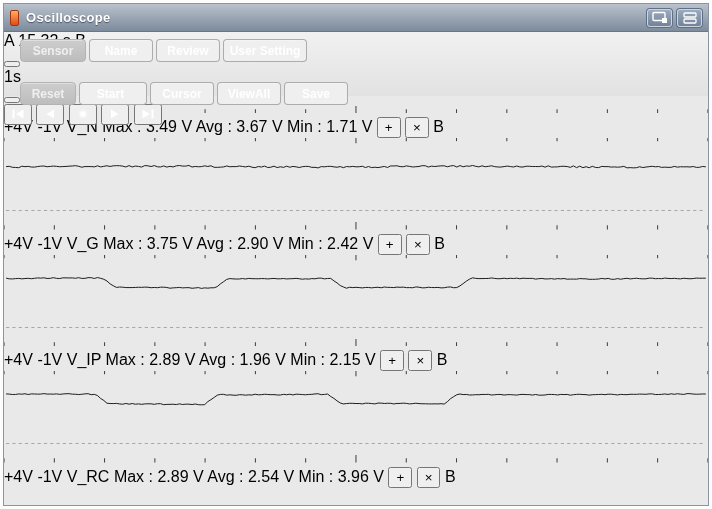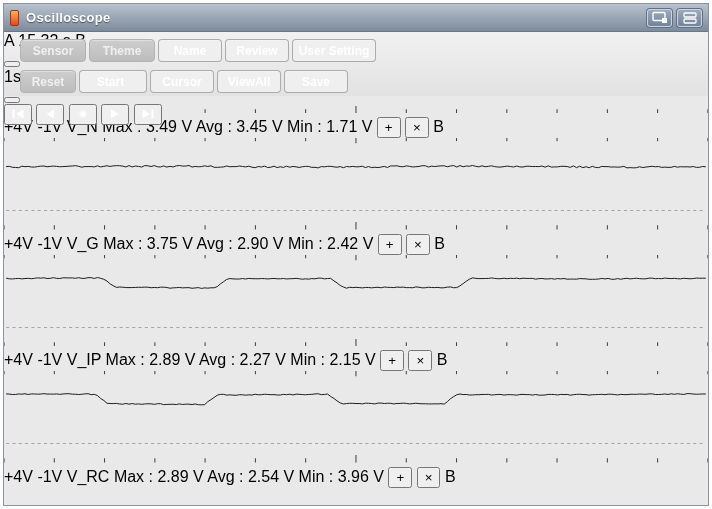--- a/index.html
+++ b/index.html
@@ -11,21 +11,21 @@
   
   .titlebar{position:absolute;left:0;top:0;right:0;height:28px;background:linear-gradient(#b9c2cd,#7d8b9c);border-bottom:1px solid #68778a;display:flex;align-items:center;padding:12px 6px;gap:7px;}
   .app-icon{width:9px;height:16px;border-radius:2px;background:linear-gradient(#ffb05a,#e04a1a);border:1px solid #a33312;}
   .title{color:#fff;font-size:13px;font-weight:bold;text-shadow:0 1px 1px rgba(50,60,75,.75);letter-spacing:.3px;}
   .win-btns{margin-left:auto;display:flex;gap:5px;}
   .win-btn{width:25px;height:18px;border-radius:3px;background:linear-gradient(#9cabbd,#71839b);border:1px solid #cdd4dc;box-shadow:0 0 0 1px #5f7086;display:flex;align-items:center;justify-content:center;padding:0;cursor:default;}
 
   
   .toolbar{position:absolute;left:0;top:28px;right:0;height:64px;background:linear-gradient(#f1f1f1,#e2e2e2);}
   .btn-rows{position:absolute;left:16px;top:7px;}
-  .btn-row{display:flex;gap:3px;margin-bottom:8px;}
+  .btn-row{display:flex;gap:3px;margin-bottom:20px;}
   .tb-btn{height:23px;border-radius:4px;color:#fff;font-family:"Liberation Sans",sans-serif;font-size:12px;font-weight:bold;border:1px solid rgba(0,0,0,.28);box-shadow:inset 0 1px 0 rgba(255,255,255,.35);padding:0;display:flex;align-items:center;justify-content:center;gap:5px;}
   .v-disabled{background:linear-gradient(#cdcdcd,#bdbdbd);color:#efefef;border-color:#b3b3b3;}
   .v-teal{background:linear-gradient(#49a7b5,#2e8though 0 0/0;}
   .v-teal{background:linear-gradient(#49a7b5,#2e8a98);}
   .v-blue{background:linear-gradient(#4b7cad,#345f8e);}
   .v-green{background:linear-gradient(#6c8c3a,#51702a);}
   .v-red{background:linear-gradient(#cd6258,#ae463f);}
   .spinner{display:inline-flex;flex-direction:column;gap:2px;}
   .spinner i{display:block;width:0;height:0;border-left:4px solid transparent;border-right:4px solid transparent;}
   .spin-up{border-bottom:4px solid #fff;}
@@ -96,21 +96,20 @@
             <rect x="1" y="7" width="12" height="4" rx="1" fill="none" stroke="#fff" stroke-width="1.3"></rect>
           </svg>
       </button>
     </span>
   </div>
 
   <div class="toolbar">
     <div class="btn-rows">
       <div class="btn-row">
         <button class="tb-btn v-disabled" style="width:66px">Sensor</button>
-        <button class="tb-btn v-disabled" style="width:66px">Theme</button>
         <button class="tb-btn v-teal" style="width:64px">Name</button>
         <button class="tb-btn v-blue" style="width:64px">Review</button>
         <button class="tb-btn v-blue" style="width:84px">User Setting</button>
       </div>
       <div class="btn-row">
         <button class="tb-btn v-disabled" style="width:56px">Reset</button>
         <button class="tb-btn v-green" style="width:68px">
           <span>Start</span>
           <span class="spinner"><i class="spin-up"></i><i class="spin-down"></i></span>
         </button>
@@ -202,21 +201,21 @@
             <line x1="670" y1="0" x2="670" y2="3" stroke="#444" stroke-width="1"></line>
             <line x1="2" y1="69" x2="668" y2="69" stroke="#999" stroke-width="0.8" stroke-dasharray="3,3"></line>
             <polyline points="2,20.25 4,24.29 6,19.58 8,22.83 10,20.37 12,23.99 14,19.00 16,24.84 18,20.10 20,23.75 22,20.92 24,23.42 26,19.46 28,22.78 30,19.36 32,23.74 34,20.83 36,22.86 38,20.89 40,24.03 42,20.51 44,23.06 46,20.13 48,24.47 50,20.54 52,22.78 54,20.97 56,23.96 58,20.88 60,22.74 62,20.92 64,22.74 66,20.20 68,23.04 70,19.67 72,24.22 74,20.85 76,23.03 78,18.74 80,22.93 82,19.15 84,23.56 86,19.14 88,24.96 90,19.30 92,22.69 94,20.91 96,24.29 98,20.65 100,23.82 102,20.92 104,23.62 106,20.82 108,25.00 110,18.78 112,24.54 114,19.73 116,23.56 118,20.86 120,24.01 122,18.76 124,23.20 126,20.03 128,24.80 130,20.67 132,24.44 134,19.01 136,23.77 138,20.09 140,23.75 142,20.03 144,23.78 146,20.50 148,23.65 150,20.30 152,23.21 154,20.07 156,23.66 158,19.01 160,24.72 162,19.89 164,22.60 166,19.68 168,25.02 170,19.93 172,24.12 174,20.80 176,22.54 178,20.72 180,22.83 182,19.92 184,23.53 186,19.77 188,23.62 190,18.65 192,24.65 194,20.83 196,22.82 198,18.88 200,24.99 202,19.96 204,23.18 206,20.52 208,24.08 210,19.49 212,24.27 214,19.08 216,25.02 218,20.13 220,22.61 222,19.39 224,24.48 226,19.82 228,22.76 230,19.32 232,24.03 234,19.02 236,23.69 238,19.52 240,23.66 242,20.65 244,23.56 246,19.22 248,22.65 250,19.85 252,23.39 254,19.54 256,23.21 258,19.94 260,23.24 262,19.46 264,24.69 266,20.02 268,22.48 270,19.39 272,24.94 274,19.97 276,23.30 278,18.38 280,24.79 282,18.62 284,23.32 286,19.97 288,23.20 290,20.28 292,23.40 294,20.64 296,22.84 298,20.60 300,24.44 302,18.63 304,24.64 306,18.53 308,24.76 310,18.86 312,23.70 314,20.97 316,24.33 318,20.56 320,25.02 322,19.44 324,23.64 326,20.57 328,23.28 330,20.37 332,22.57 334,18.39 336,24.54 338,19.68 340,22.58 342,20.89 344,23.58 346,18.53 348,25.03 350,20.27 352,23.89 354,20.05 356,24.89 358,20.05 360,24.67 362,19.87 364,23.18 366,18.81 368,22.48 370,20.62 372,24.91 374,20.49 376,22.82 378,18.44 380,22.49 382,20.32 384,22.83 386,19.66 388,24.99 390,18.54 392,24.00 394,20.48 396,24.05 398,18.77 400,24.09 402,18.44 404,24.61 406,19.82 408,24.65 410,18.93 412,22.72 414,20.12 416,22.70 418,20.83 420,22.66 422,18.58 424,22.81 426,20.15 428,24.48 430,19.74 432,24.82 434,18.66 436,24.69 438,19.58 440,23.57 442,19.40 444,24.04 446,19.54 448,25.03 450,18.54 452,23.79 454,19.82 456,23.82 458,19.18 460,24.91 462,20.22 464,24.66 466,19.80 468,23.79 470,18.60 472,23.78 474,20.30 476,25.06 478,19.58 480,23.87 482,19.08 484,24.74 486,19.76 488,23.54 490,18.64 492,23.00 494,20.67 496,24.25 498,19.30 500,24.90 502,20.81 504,24.83 506,19.56 508,23.29 510,19.94 512,23.54 514,19.75 516,23.91 518,20.54 520,24.94 522,20.76 524,24.52 526,18.43 528,24.89 530,19.73 532,22.68 534,19.71 536,24.13 538,20.11 540,23.01 542,19.42 544,23.58 546,18.72 548,24.75 550,20.90 552,24.73 554,18.55 556,24.43 558,19.60 560,22.57 562,18.57 564,23.99 566,19.39 568,24.08 570,20.73 572,22.60 574,20.28 576,24.21 578,19.30 580,23.47 582,20.21 584,24.85 586,19.81 588,23.28 590,20.32 592,23.64 594,20.72 596,22.75 598,18.79 600,24.53 602,20.81 604,22.64 606,20.00 608,24.13 610,18.64 612,24.25 614,19.15 616,23.66 618,20.70 620,24.66 622,19.59 624,23.68 626,18.58 628,23.04 630,19.37 632,24.80 634,19.88 636,22.81 638,20.70 640,24.94 642,19.04 644,23.82 646,19.52 648,23.10 650,20.49 652,24.82 654,18.79 656,23.89 658,20.21 660,22.63 662,18.84 664,24.78 666,19.70 668,24.46" fill="none" stroke="#111" stroke-width="0.9"></polyline>
           </svg>
     <div class="cursor-a"></div>
     <div class="cursor-b"></div>
     <span class="vtop">+4V</span>
     <span class="vbot">-1V</span>
     <span class="hdr ch-name">V_N</span>
     <span class="hdr ch-max">Max : 3.49 V</span>
-    <span class="hdr ch-avg">Avg : 3.45 V</span>
+    <span class="hdr ch-avg">Avg : 3.67 V</span>
     <span class="hdr ch-min">Min : 1.71 V</span>
     <span class="ch-check"></span>
     <button class="ch-btn plus">+</button>
     <button class="ch-btn close">×</button>
     <span class="b-label">B</span>
   </div>
         <div class="channel">
     <svg class="wave" viewBox="0 0 670 87" preserveAspectRatio="none">
             <line x1="0" y1="87" x2="0" y2="83" stroke="#444" stroke-width="1"></line>
             <line x1="0" y1="0" x2="0" y2="3" stroke="#444" stroke-width="1"></line>
@@ -298,21 +297,21 @@
             <line x1="670" y1="0" x2="670" y2="3" stroke="#444" stroke-width="1"></line>
             <line x1="2" y1="69" x2="668" y2="69" stroke="#999" stroke-width="0.8" stroke-dasharray="3,3"></line>
             <polyline points="2,22.00 5,22.70 8,22.77 11,22.50 14,22.29 17,22.70 20,22.40 23,22.18 26,22.58 29,22.20 32,21.80 35,22.03 38,21.69 41,22.34 44,22.21 47,21.57 50,22.22 53,22.40 56,21.75 59,21.76 62,21.87 65,21.78 68,22.17 71,21.59 74,22.25 77,22.25 80,21.55 83,21.58 86,22.34 89,21.45 92,22.18 95,23.11 98,24.77 101,27.48 104,29.24 107,30.85 110,30.48 113,30.64 116,31.00 119,31.02 122,31.00 125,30.88 128,30.70 131,30.79 134,30.59 137,30.66 140,31.15 143,30.90 146,31.13 149,30.61 152,30.64 155,30.93 158,31.61 161,31.28 164,31.11 167,30.89 170,31.30 173,31.10 176,31.09 179,31.67 182,31.35 185,31.03 188,31.80 191,31.30 194,31.55 197,31.22 200,31.21 203,30.08 206,27.46 209,25.41 212,23.22 215,22.44 218,22.73 221,22.88 224,22.83 227,22.41 230,22.83 233,22.25 236,22.52 239,22.58 242,22.63 245,22.44 248,22.49 251,22.77 254,22.49 257,22.32 260,22.65 263,22.66 266,22.37 269,22.79 272,22.60 275,22.51 278,22.23 281,22.61 284,23.05 287,22.69 290,22.97 293,22.45 296,22.67 299,22.04 302,22.05 305,22.71 308,22.35 311,22.27 314,24.59 317,26.55 320,29.04 323,30.42 326,31.61 329,30.70 332,31.03 335,30.76 338,31.01 341,31.30 344,30.89 347,30.93 350,31.27 353,30.89 356,30.73 359,31.18 362,30.48 365,30.80 368,30.84 371,31.02 374,30.55 377,30.75 380,30.59 383,31.07 386,31.01 389,31.16 392,30.40 395,30.65 398,31.27 401,31.17 404,30.70 407,30.95 410,31.00 413,30.83 416,31.30 419,31.16 422,30.57 425,30.41 428,31.17 431,30.98 434,29.39 437,27.22 440,24.93 443,23.02 446,21.75 449,22.22 452,22.48 455,22.44 458,22.34 461,22.35 464,21.84 467,22.28 470,22.59 473,22.53 476,22.09 479,22.55 482,22.15 485,22.42 488,22.03 491,22.61 494,22.06 497,22.29 500,22.32 503,22.25 506,22.95 509,22.54 512,22.32 515,22.79 518,22.75 521,22.47 524,22.98 527,22.46 530,22.76 533,22.37 536,23.03 539,22.93 542,22.96 545,23.00 548,22.45 551,22.61 554,22.68 557,23.17 560,23.15 563,23.08 566,22.86 569,22.28 572,22.76 575,22.27 578,23.09 581,23.14 584,22.46 587,23.07 590,22.49 593,22.17 596,22.76 599,22.41 602,22.10 605,22.52 608,22.69 611,22.67 614,22.02 617,22.06 620,22.57 623,22.39 626,22.57 629,21.96 632,22.28 635,22.45 638,22.19 641,22.55 644,22.68 647,22.13 650,22.44 653,22.64 656,22.40 659,21.98 662,22.12 665,22.07 668,22.06" fill="none" stroke="#111" stroke-width="0.9"></polyline>
           </svg>
     <div class="cursor-a"></div>
     <div class="cursor-b"></div>
     <span class="vtop">+4V</span>
     <span class="vbot">-1V</span>
     <span class="hdr ch-name">V_IP</span>
     <span class="hdr ch-max">Max : 2.89 V</span>
-    <span class="hdr ch-avg">Avg : 2.27 V</span>
+    <span class="hdr ch-avg">Avg : 1.96 V</span>
     <span class="hdr ch-min">Min : 2.15 V</span>
     <span class="ch-check"></span>
     <button class="ch-btn plus">+</button>
     <button class="ch-btn close">×</button>
     <span class="b-label">B</span>
   </div>
         <div class="channel">
     <svg class="wave" viewBox="0 0 670 87" preserveAspectRatio="none">
             <line x1="0" y1="87" x2="0" y2="83" stroke="#444" stroke-width="1"></line>
             <line x1="0" y1="0" x2="0" y2="3" stroke="#444" stroke-width="1"></line>

